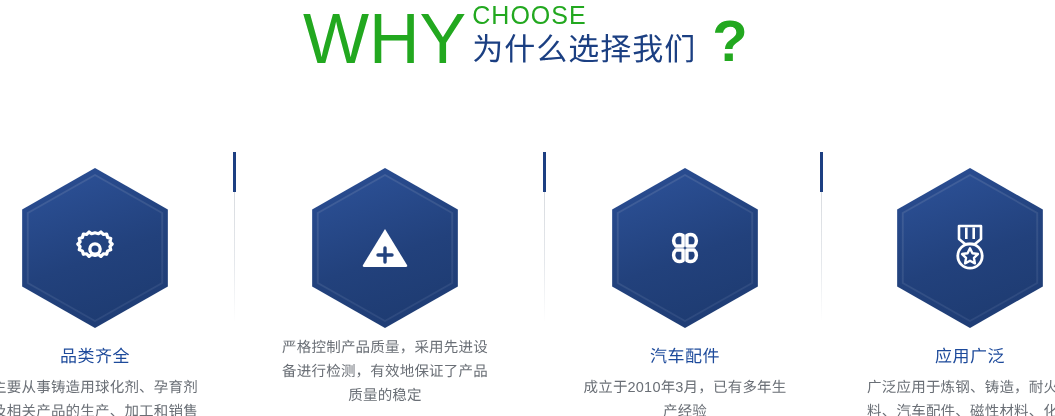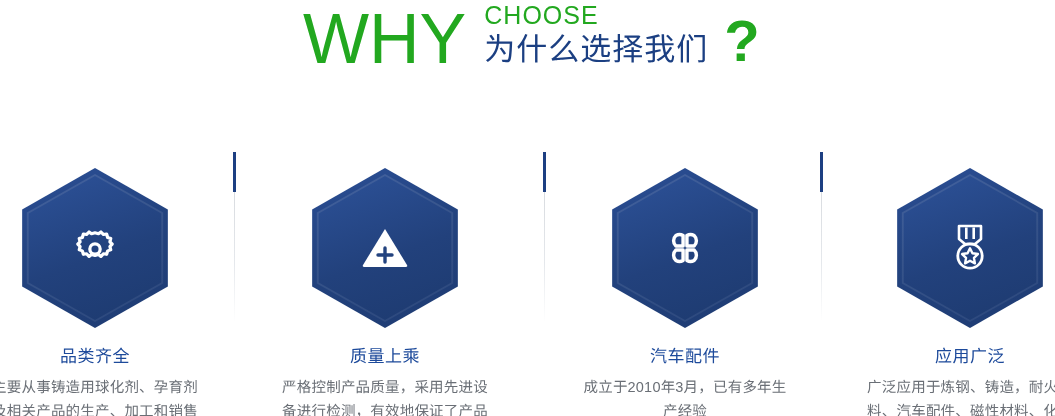--- a/index.html
+++ b/index.html
@@ -36,21 +36,21 @@
     line-height: 70px;
     font-weight: 400;
     color: #22a81f;
     letter-spacing: 0px;
     margin-top: 4px;
     font-family: "Liberation Sans", "DejaVu Sans", sans-serif;
   }
   .header-stack {
     display: flex;
     flex-direction: column;
-    margin-left: 18px;
+    margin-left: 6px;
     margin-top: 2px;
   }
   .choose-word {
     font-size: 25px;
     line-height: 27px;
     color: #22a81f;
     letter-spacing: 1px;
     font-weight: 400;
   }
   .cn-title {
@@ -220,21 +220,20 @@
       <div class="hex-icon">
         <svg width="52" height="46" viewBox="0 0 52 46" aria-hidden="true">
           <path d="M26 4 L48 40 Q49 42 46.5 42 L5.5 42 Q3 42 4 40 Z" fill="#ffffff"></path>
           <g stroke="#23437f" stroke-width="3.4" stroke-linecap="round">
             <line x1="26" y1="23" x2="26" y2="37"></line>
             <line x1="19" y1="30" x2="33" y2="30"></line>
           </g>
         </svg>
       </div>
     </div>
-    <div class="card-title">质量上乘</div>
     <div class="card-desc">严格控制产品质量，采用先进设备进行检测，有效地保证了产品质量的稳定</div>
   </div>
 
   <div class="card card-2">
     <div class="hex-wrap">
       <div class="hex"></div>
       <div class="hex-inner-line"></div>
       <div class="hex-inner-fill"></div>
       <div class="hex-icon">
         <svg width="46" height="46" viewBox="0 0 48 48" aria-hidden="true">

